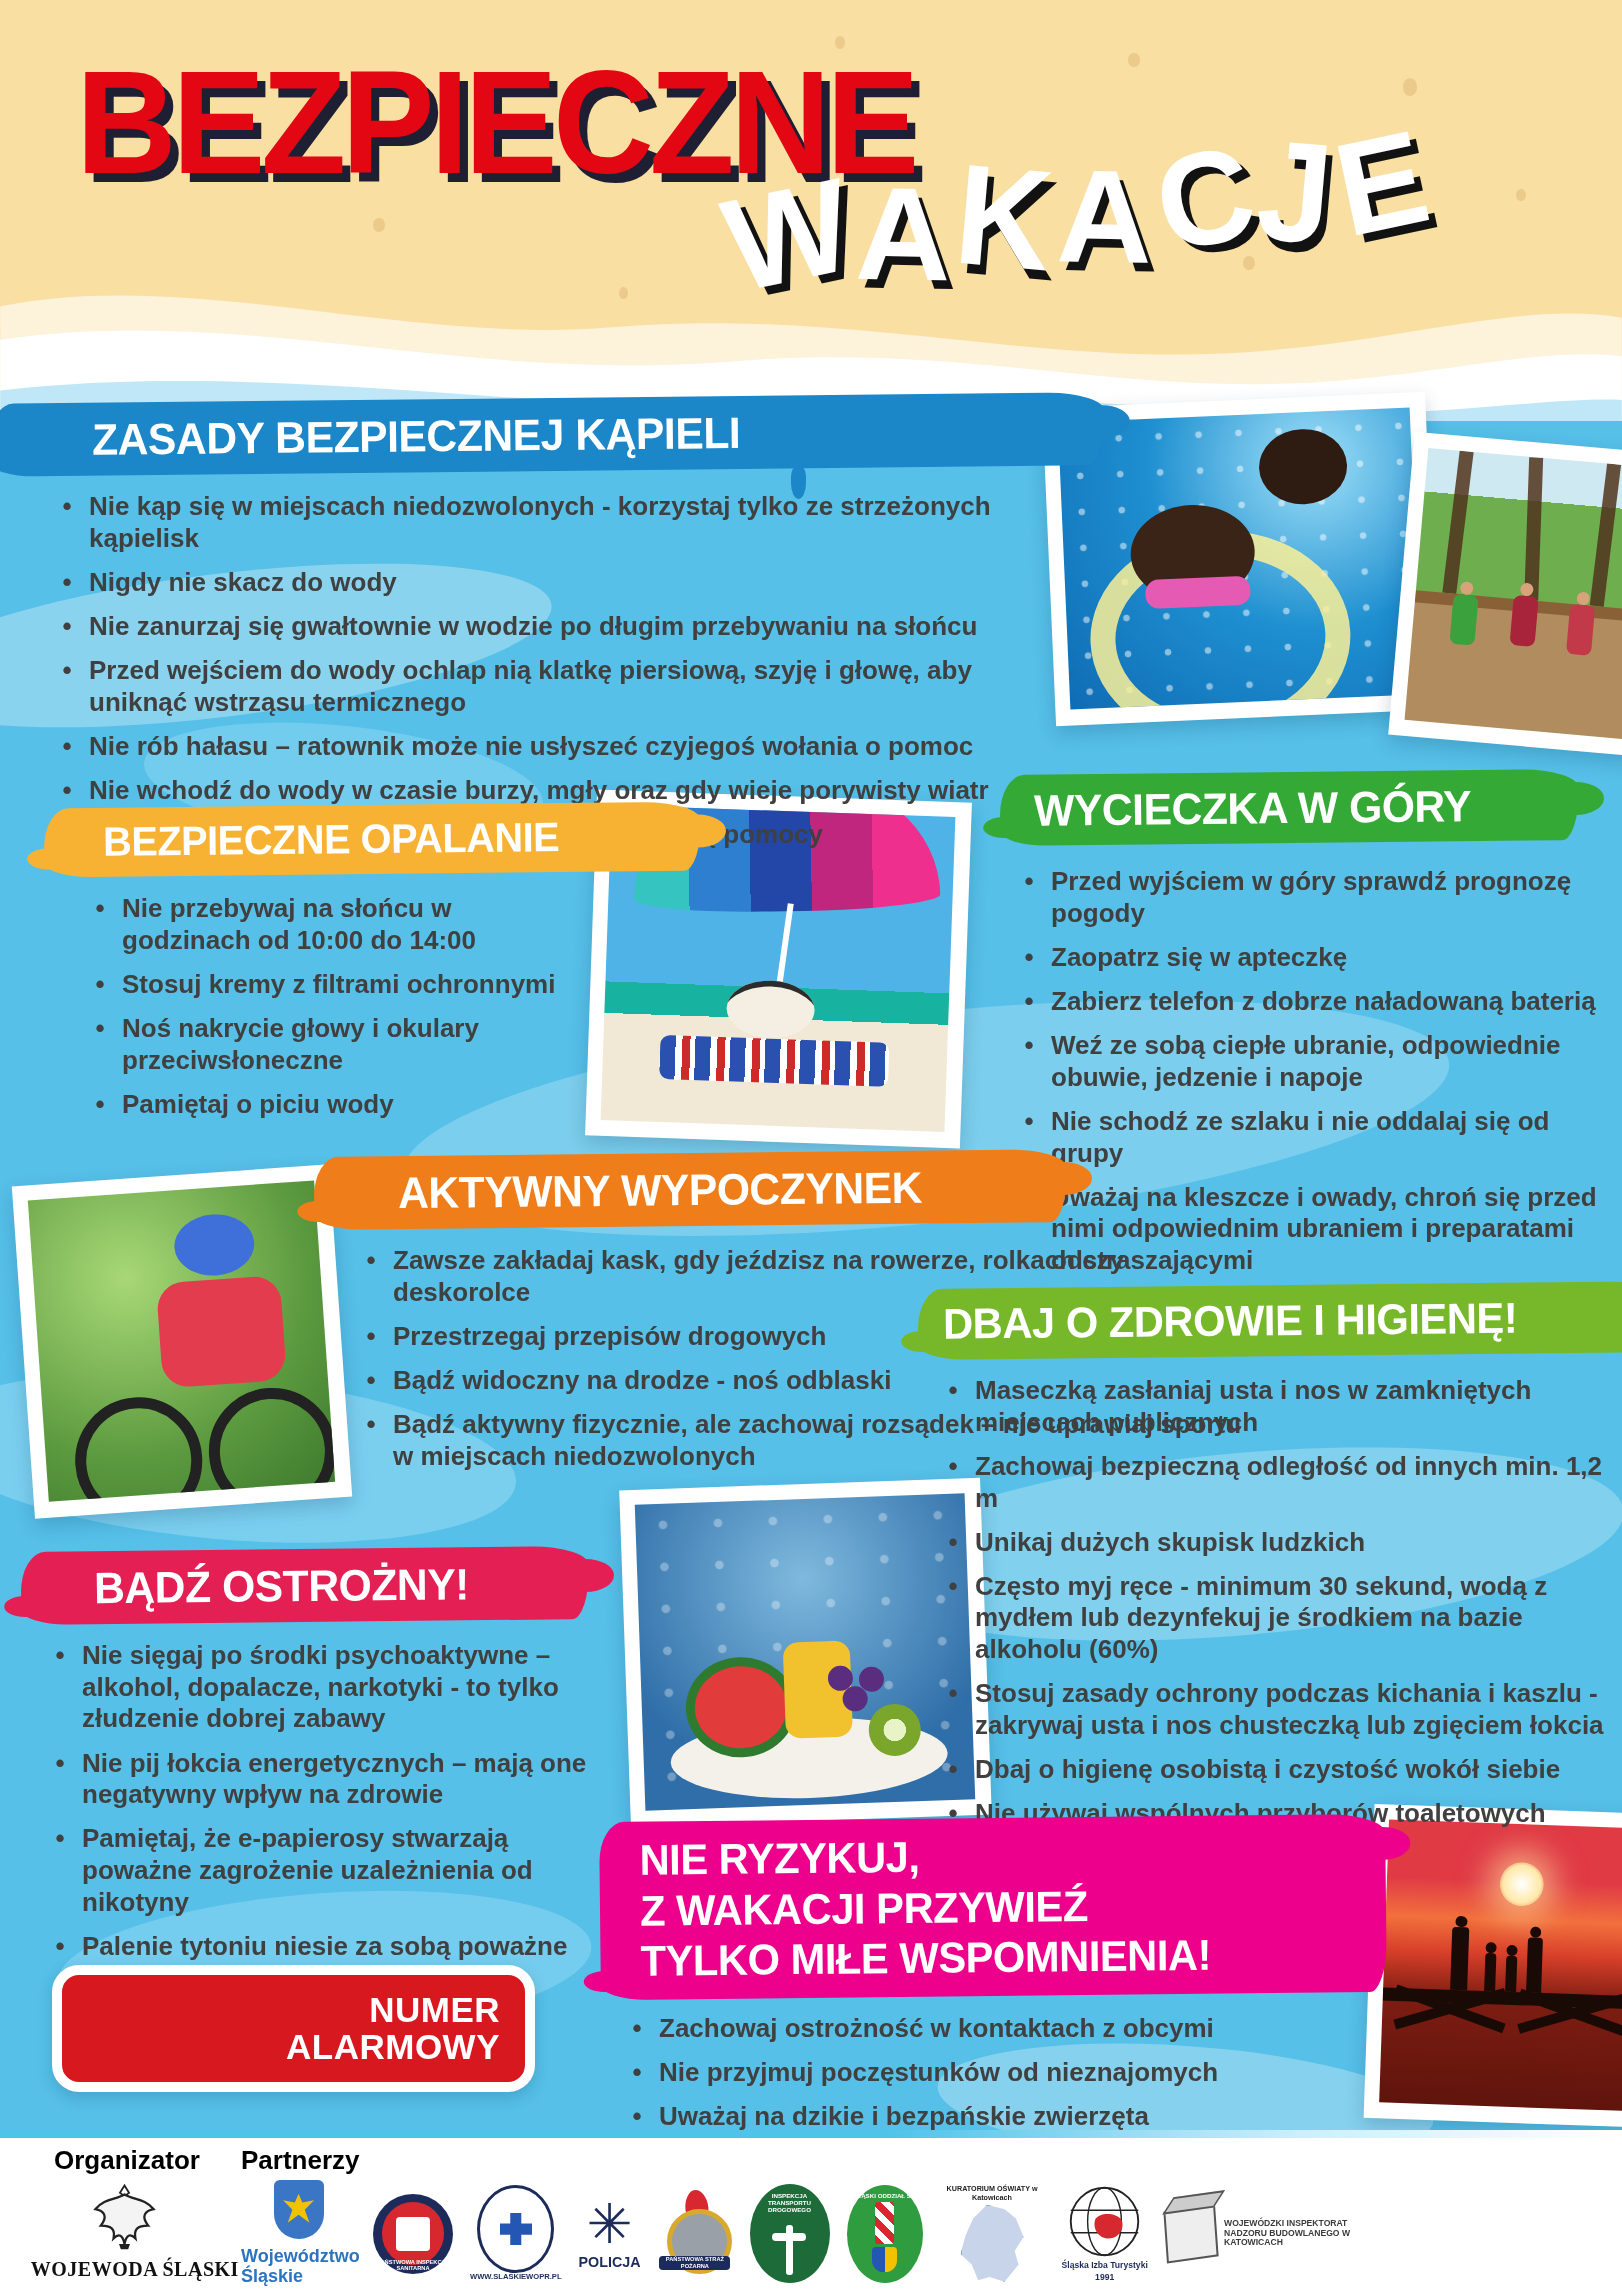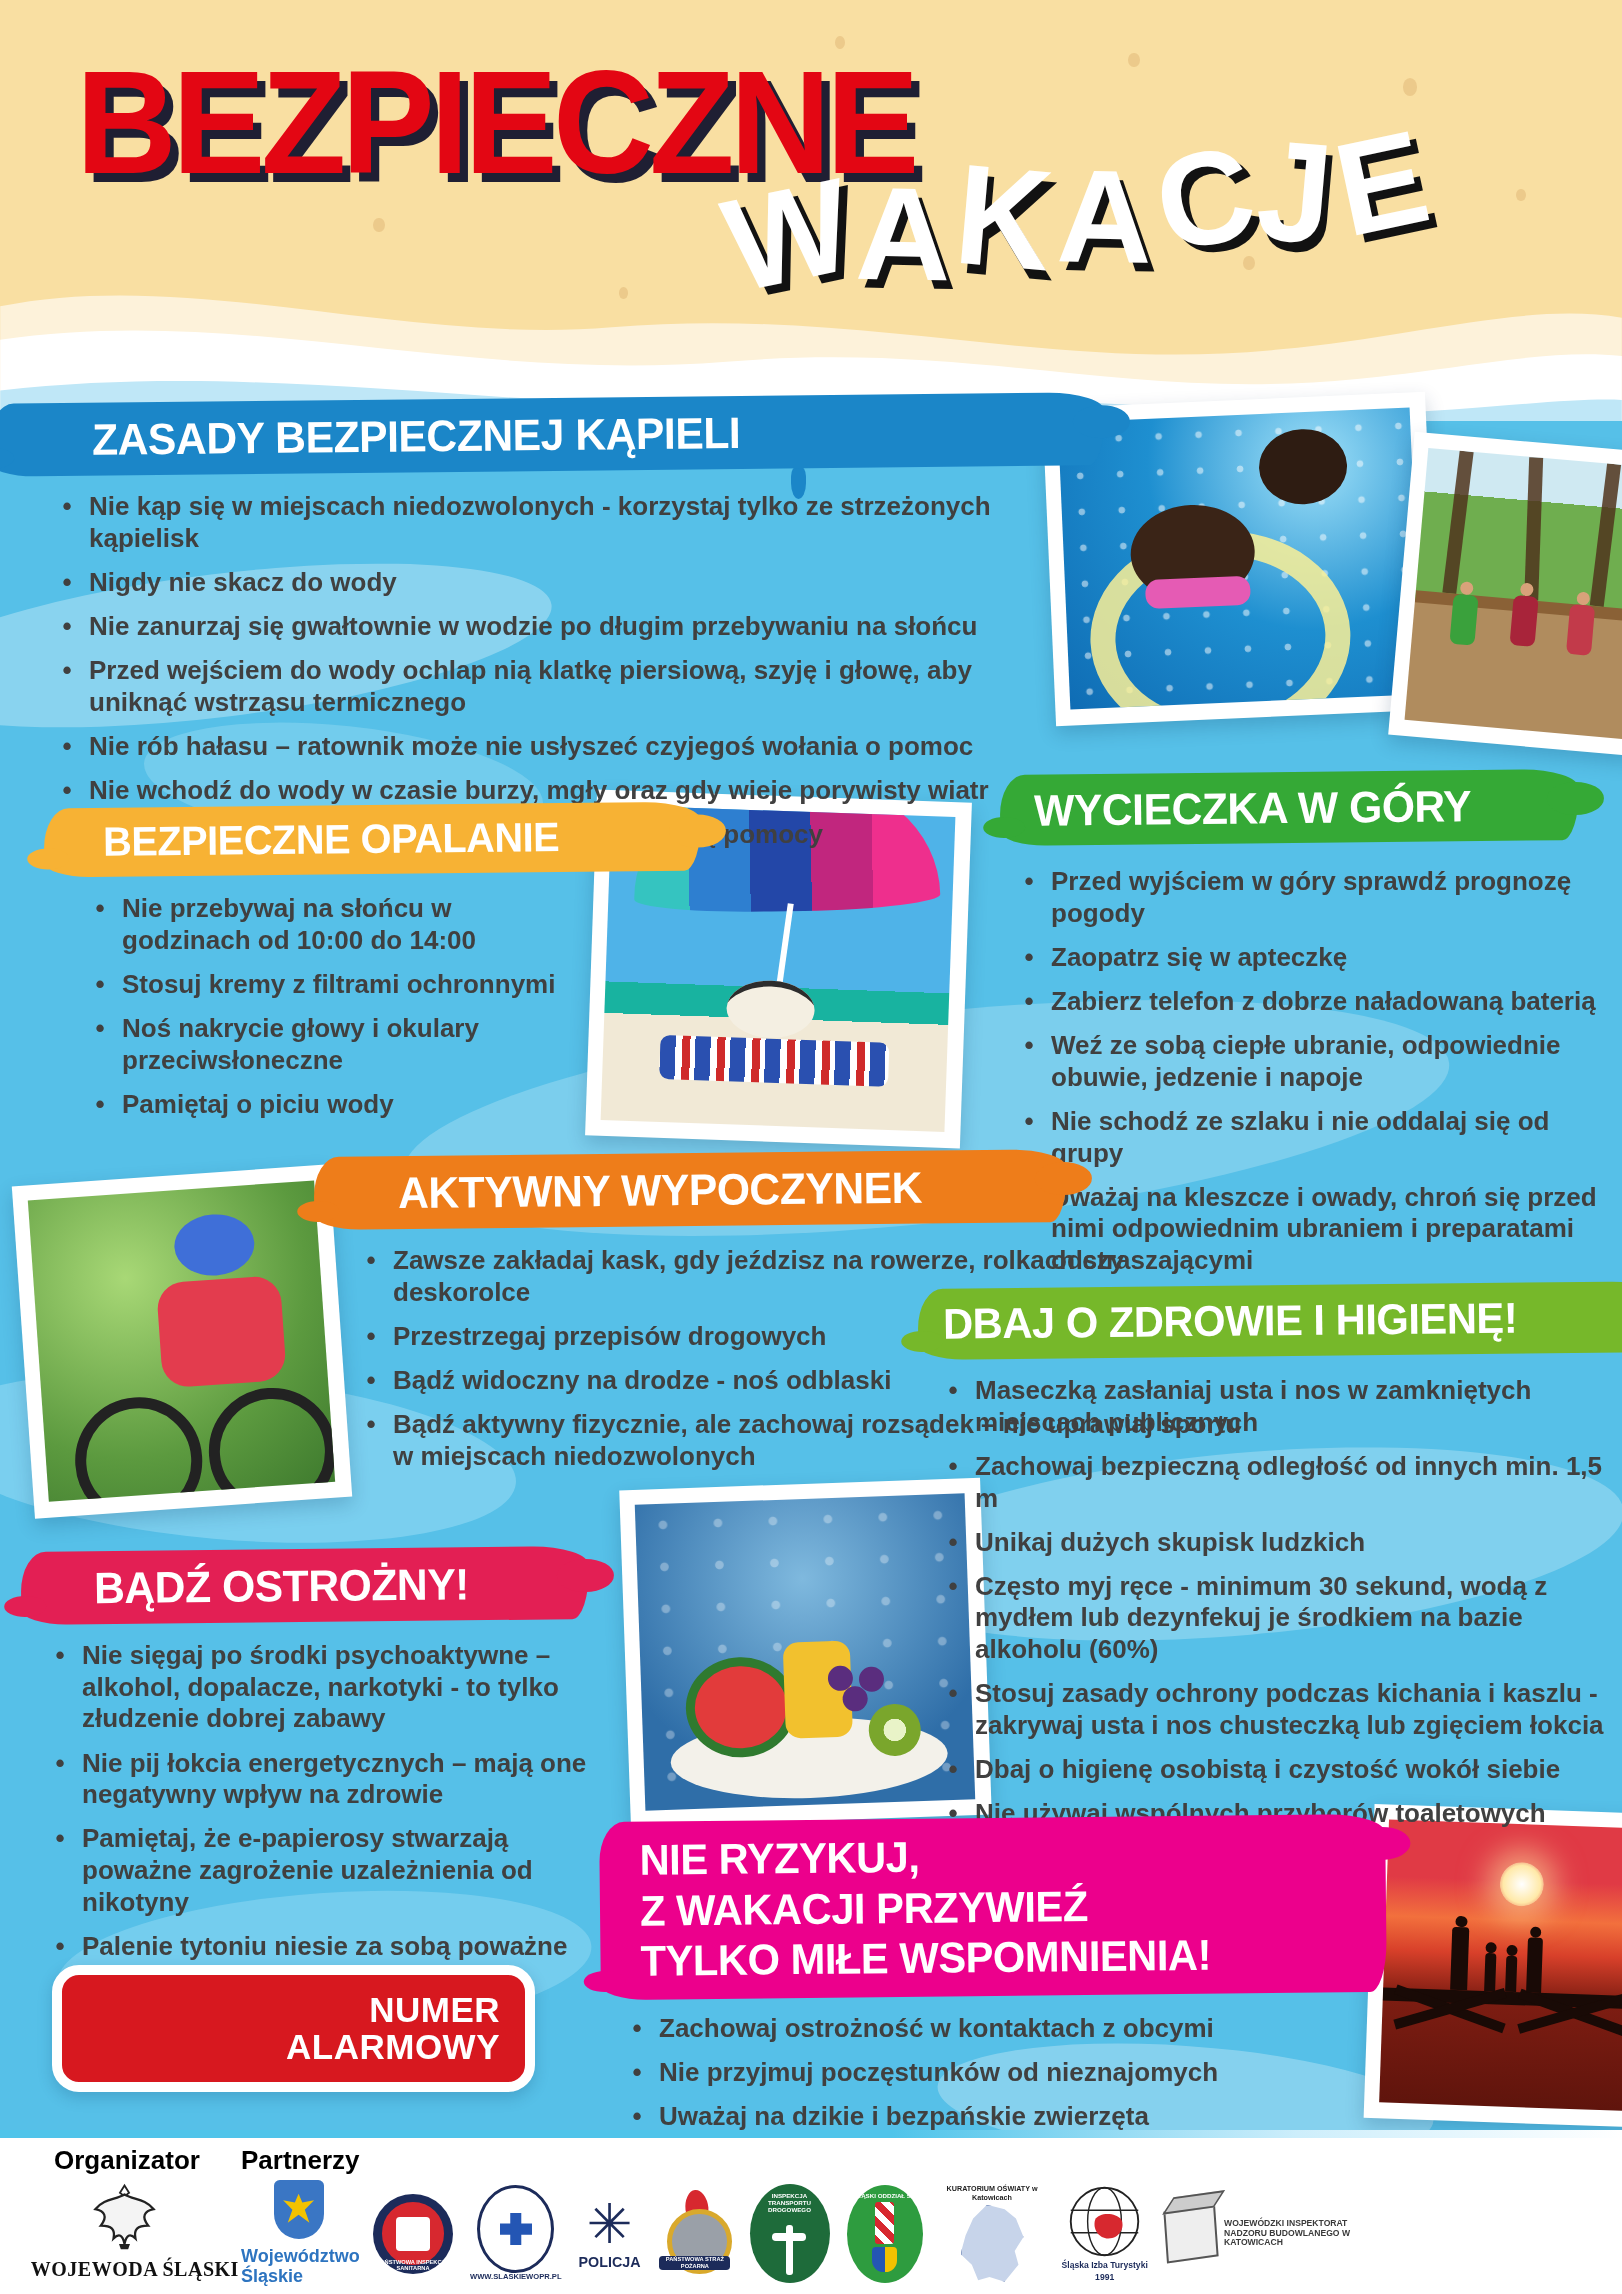--- a/index.html
+++ b/index.html
@@ -247,21 +247,21 @@
       <li>Przestrzegaj przepisów drogowych</li>
       <li>Bądź widoczny na drodze - noś odblaski</li>
       <li>Bądź aktywny fizycznie, ale zachowaj rozsądek – nie uprawiaj sportu w miejscach niedozwolonych</li>
     </ul>
 
   <div class="band band-health">
     <h2>DBAJ O ZDROWIE I HIGIENĘ!</h2>
   </div>
   <ul class="blist list-health">
       <li>Maseczką zasłaniaj usta i nos w zamkniętych miejscach publicznych</li>
-      <li>Zachowaj bezpieczną odległość od innych min. 1,5 m</li>
+      <li>Zachowaj bezpieczną odległość od innych min. 1,2 m</li>
       <li>Unikaj dużych skupisk ludzkich</li>
       <li>Często myj ręce - minimum 30 sekund, wodą z mydłem lub dezynfekuj je środkiem na bazie alkoholu (60%)</li>
       <li>Stosuj zasady ochrony podczas kichania i kaszlu - zakrywaj usta i nos chusteczką lub zgięciem łokcia</li>
       <li>Dbaj o higienę osobistą i czystość wokół siebie</li>
       <li>Nie używaj wspólnych przyborów toaletowych</li>
       <li>Odżywiaj się zdrowo</li>
     </ul>
 
   <div class="band band-careful">
     <h2>BĄDŹ OSTROŻNY!</h2>

